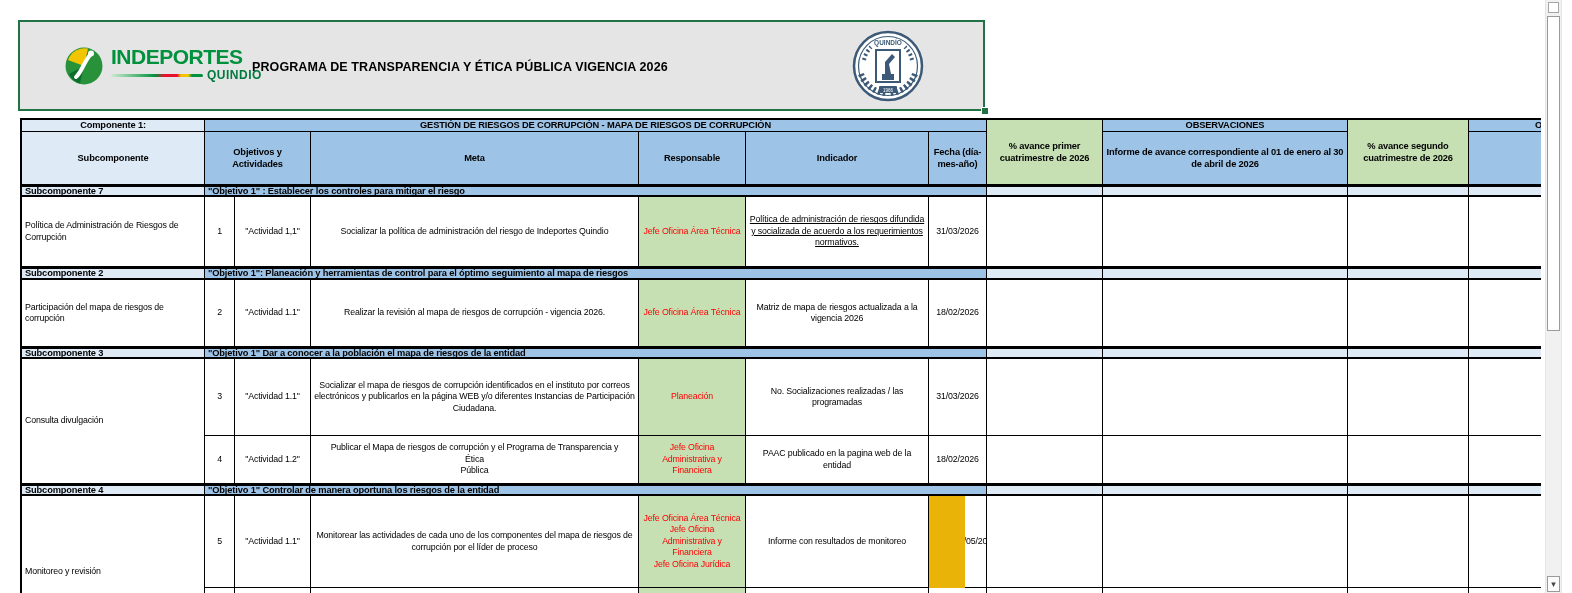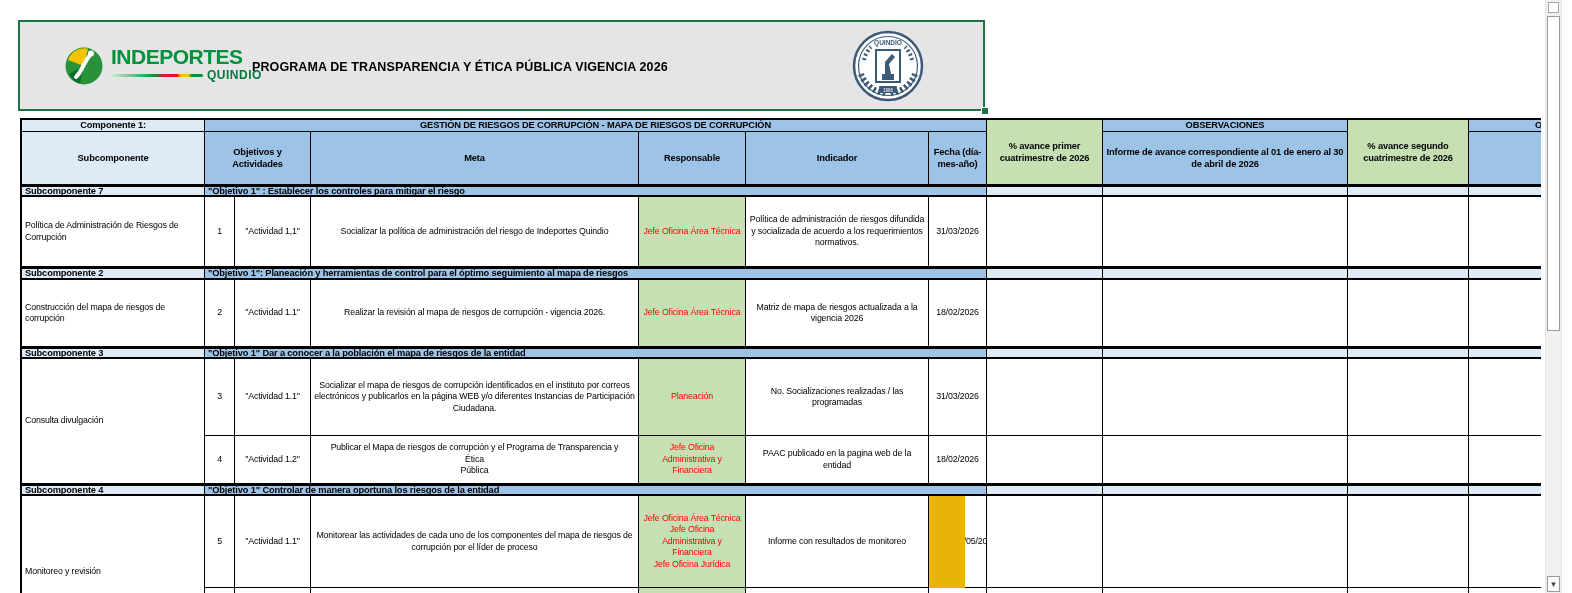--- a/index.html
+++ b/index.html
@@ -121,33 +121,33 @@
         <div class="cell hdr leftc band" style="grid-area: 3 / 2 / 4 / 8;">"Objetivo 1" : Establecer los controles para mitigar el riesgo</div>
         <div class="cell lb band" style="grid-area: 3 / 8 / 4 / 9;"></div>
         <div class="cell lb band" style="grid-area: 3 / 9 / 4 / 10;"></div>
         <div class="cell lb band" style="grid-area: 3 / 10 / 4 / 11;"></div>
         <div class="cell lb band" style="grid-area: 3 / 11 / 4 / 12;"></div>
         <div class="cell leftc" style="grid-area: 4 / 1 / 5 / 2;">Política de Administración de Riesgos de Corrupción</div>
         <div class="cell " style="grid-area: 4 / 2 / 5 / 3;">1</div>
         <div class="cell " style="grid-area: 4 / 3 / 5 / 4;">"Actividad 1,1"</div>
         <div class="cell pre" style="grid-area: 4 / 4 / 5 / 5;">Socializar la política de administración del riesgo de Indeportes Quindio</div>
         <div class="cell green redtx pre" style="grid-area: 4 / 5 / 5 / 6;">Jefe Oficina Área Técnica</div>
-        <div class="cell " style="grid-area: 4 / 6 / 5 / 7;">Política de administración de riesgos difundida y socializada de acuerdo a los requerimientos normativos.</div>
+        <div class="cell " style="grid-area: 4 / 6 / 5 / 7; text-decoration: underline;">Política de administración de riesgos difundida y socializada de acuerdo a los requerimientos normativos.</div>
         <div class="cell " style="grid-area: 4 / 7 / 5 / 8;">31/03/2026</div>
         <div class="cell " style="grid-area: 4 / 8 / 5 / 9;"></div>
         <div class="cell " style="grid-area: 4 / 9 / 5 / 10;"></div>
         <div class="cell " style="grid-area: 4 / 10 / 5 / 11;"></div>
         <div class="cell " style="grid-area: 4 / 11 / 5 / 12;"></div>
         <div class="cell lb boldc leftc band" style="grid-area: 5 / 1 / 6 / 2;">Subcomponente 2</div>
         <div class="cell hdr leftc band" style="grid-area: 5 / 2 / 6 / 8;">"Objetivo 1": Planeación y herramientas de control para el óptimo seguimiento al mapa de riesgos</div>
         <div class="cell lb band" style="grid-area: 5 / 8 / 6 / 9;"></div>
         <div class="cell lb band" style="grid-area: 5 / 9 / 6 / 10;"></div>
         <div class="cell lb band" style="grid-area: 5 / 10 / 6 / 11;"></div>
         <div class="cell lb band" style="grid-area: 5 / 11 / 6 / 12;"></div>
-        <div class="cell leftc" style="grid-area: 6 / 1 / 7 / 2;">Construcción del mapa de riesgos de corrupción</div>
+        <div class="cell leftc" style="grid-area: 6 / 1 / 7 / 2;">Participación del mapa de riesgos de corrupción</div>
         <div class="cell " style="grid-area: 6 / 2 / 7 / 3;">2</div>
         <div class="cell " style="grid-area: 6 / 3 / 7 / 4;">"Actividad 1.1"</div>
         <div class="cell pre" style="grid-area: 6 / 4 / 7 / 5;">Realizar la revisión al mapa de riesgos de corrupción - vigencia 2026.</div>
         <div class="cell green redtx pre" style="grid-area: 6 / 5 / 7 / 6;">Jefe Oficina Área Técnica</div>
         <div class="cell " style="grid-area: 6 / 6 / 7 / 7;">Matriz de mapa de riesgos actualizada a la vigencia 2026</div>
         <div class="cell " style="grid-area: 6 / 7 / 7 / 8;">18/02/2026</div>
         <div class="cell " style="grid-area: 6 / 8 / 7 / 9;"></div>
         <div class="cell " style="grid-area: 6 / 9 / 7 / 10;"></div>
         <div class="cell " style="grid-area: 6 / 10 / 7 / 11;"></div>
         <div class="cell " style="grid-area: 6 / 11 / 7 / 12;"></div>

